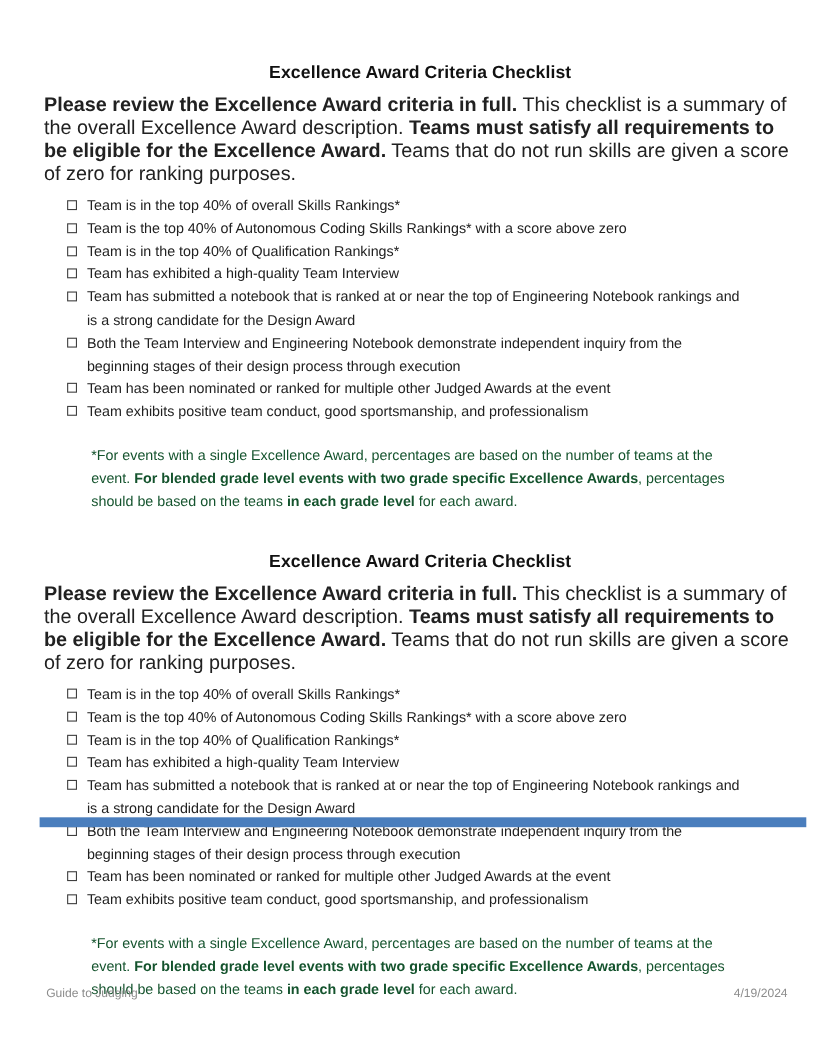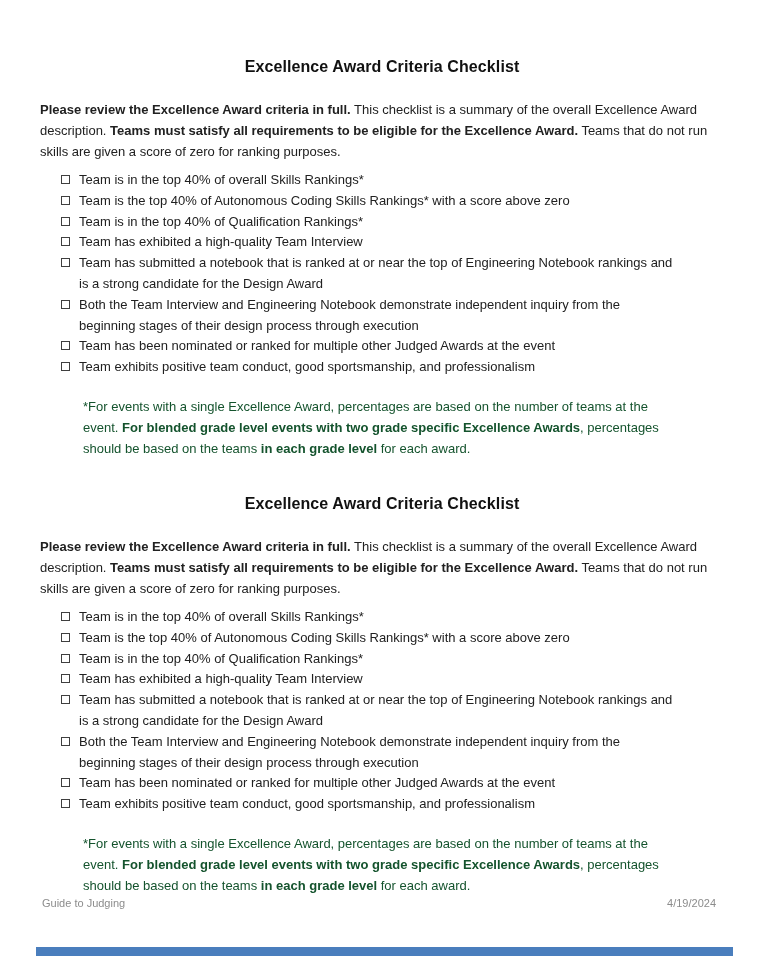--- a/index.html
+++ b/index.html
@@ -6,40 +6,40 @@
   html, body { background: #ffffff; }
   body {
     width: 764px; height: 956px;
     font-family: "Liberation Sans", "DejaVu Sans", sans-serif;
     color: #262626;
     position: relative;
     overflow: hidden;
   }
   .page {
     position: relative;
-    width: 764px; height: 956px;
+    width: 764px; height: 752px;
     background: #ffffff;
   }
   .content { padding: 0 40px; }
 
   .section { }
   .section.first { padding-top: 58px; }
   .section.second { margin-top: 36px; }
 
   .section-title {
     font-size: 16px;
     font-weight: bold;
     text-align: center;
     color: #111111;
     letter-spacing: 0.1px;
   }
 
   .intro {
-    margin-top: 23px;
-    font-size: 13px;
+    margin-top: 9px;
+    font-size: 18px;
     line-height: 21px;
     color: #212121;
   }
   .b { font-weight: bold; }
 
   ul.checklist {
     list-style: none;
     margin-top: 8px;
     padding-left: 21px;
   }

